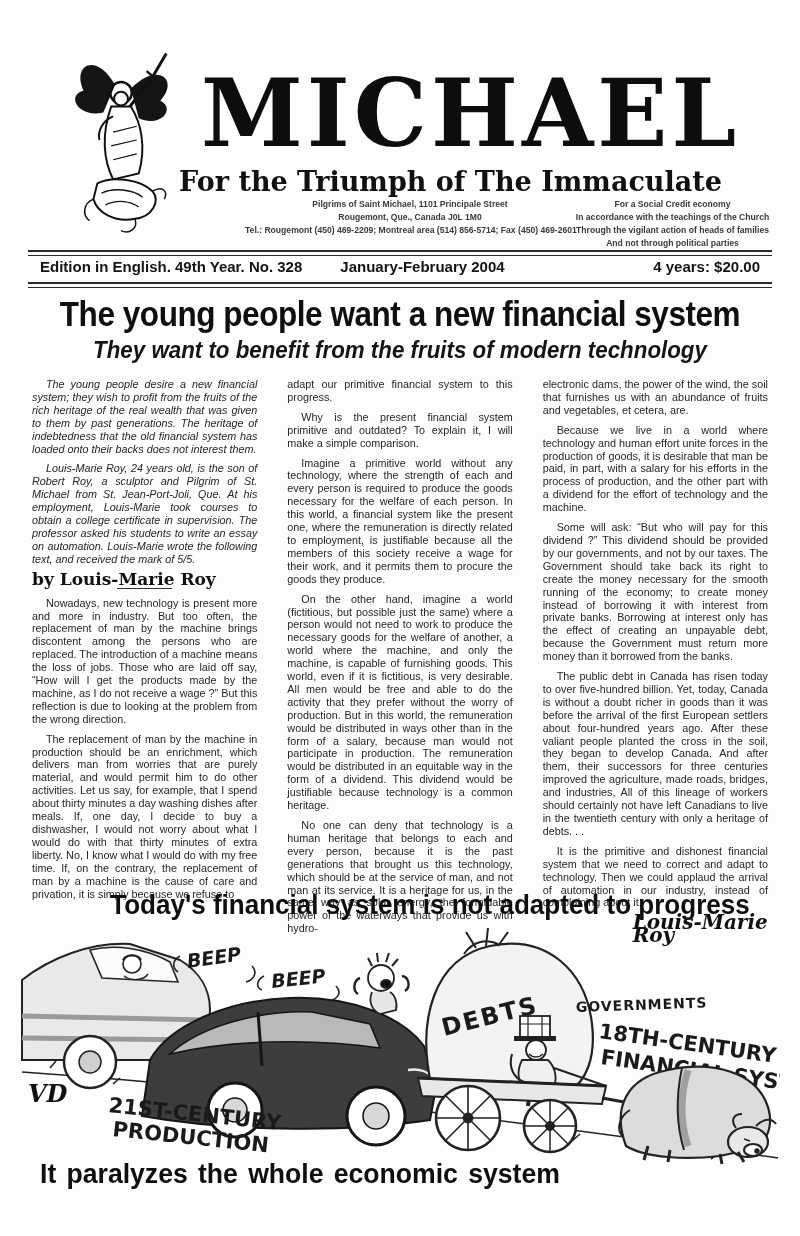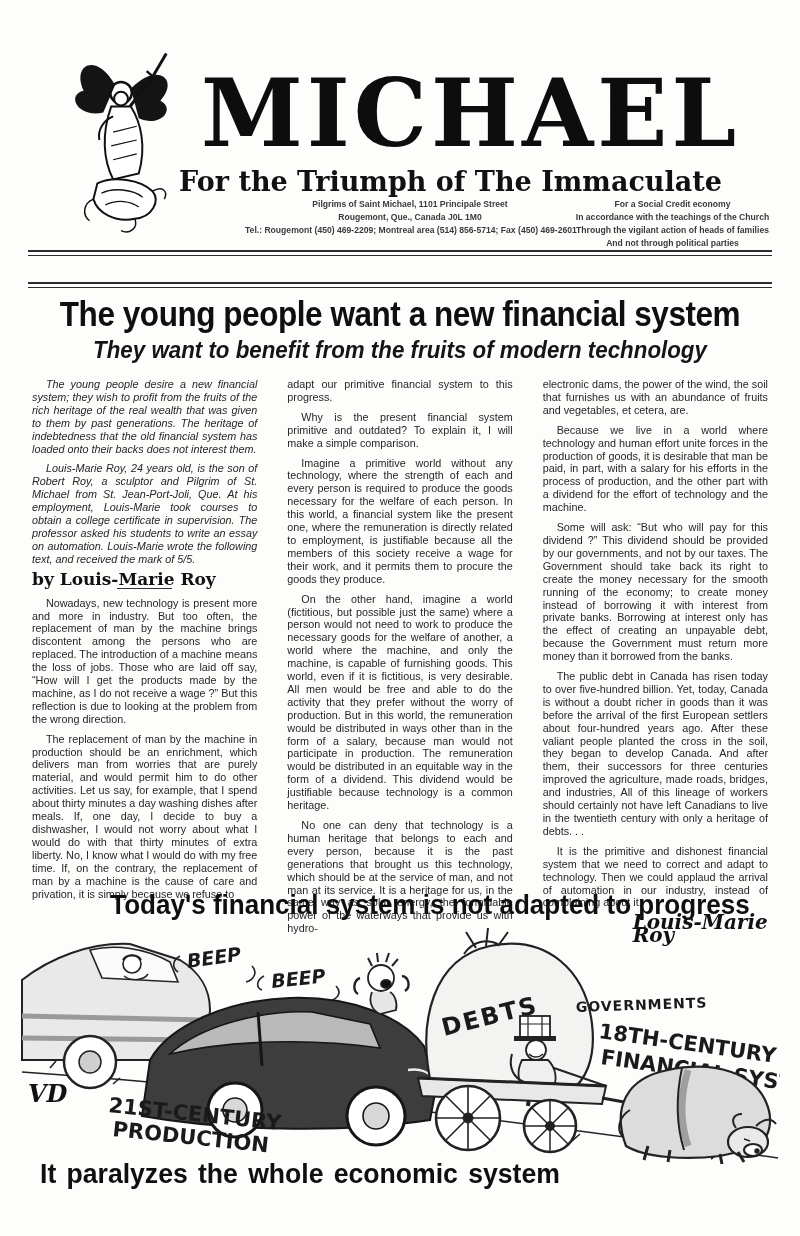--- a/index.html
+++ b/index.html
@@ -92,20 +92,25 @@
     <div>Tel.: Rougemont (450) 469-2209; Montreal area (514) 856-5714; Fax (450) 469-2601</div>
   </div>
   <div class="info right">
     <div>For a Social Credit economy</div>
     <div>In accordance with the teachings of the Church</div>
     <div>Through the vigilant action of heads of families</div>
     <div>And not through political parties</div>
   </div>
 
   <div class="dbl-rule" style="top:250px"></div>
+  <div class="edition-bar">
+    <span class="l">Edition in English. 49th Year. No. 328</span>
+    <span class="c">January-February 2004</span>
+    <span class="r">4 years: $20.00</span>
+  </div>
   <div class="dbl-rule" style="top:282px"></div>
 
   <div class="headline">The young people want a new financial system</div>
   <div class="subheadline">They want to benefit from the fruits of modern technology</div>
 
   <div class="article">
     <div class="col">
       <p class="intro">The young people desire a new financial system; they wish to profit from the fruits of the rich heritage of the real wealth that was given to them by past generations. The heritage of indebtedness that the old financial system has loaded onto their backs does not interest them.</p>
       <p class="intro">Louis-Marie Roy, 24 years old, is the son of Robert Roy, a sculptor and Pilgrim of St. Michael from St. Jean-Port-Joli, Que. At his employment, Louis-Marie took courses to obtain a college certificate in supervision. The professor asked his students to write an essay on automation. Louis-Marie wrote the following text, and received the mark of 5/5.</p>
       <div class="byline">by Louis-Marie Roy</div>

